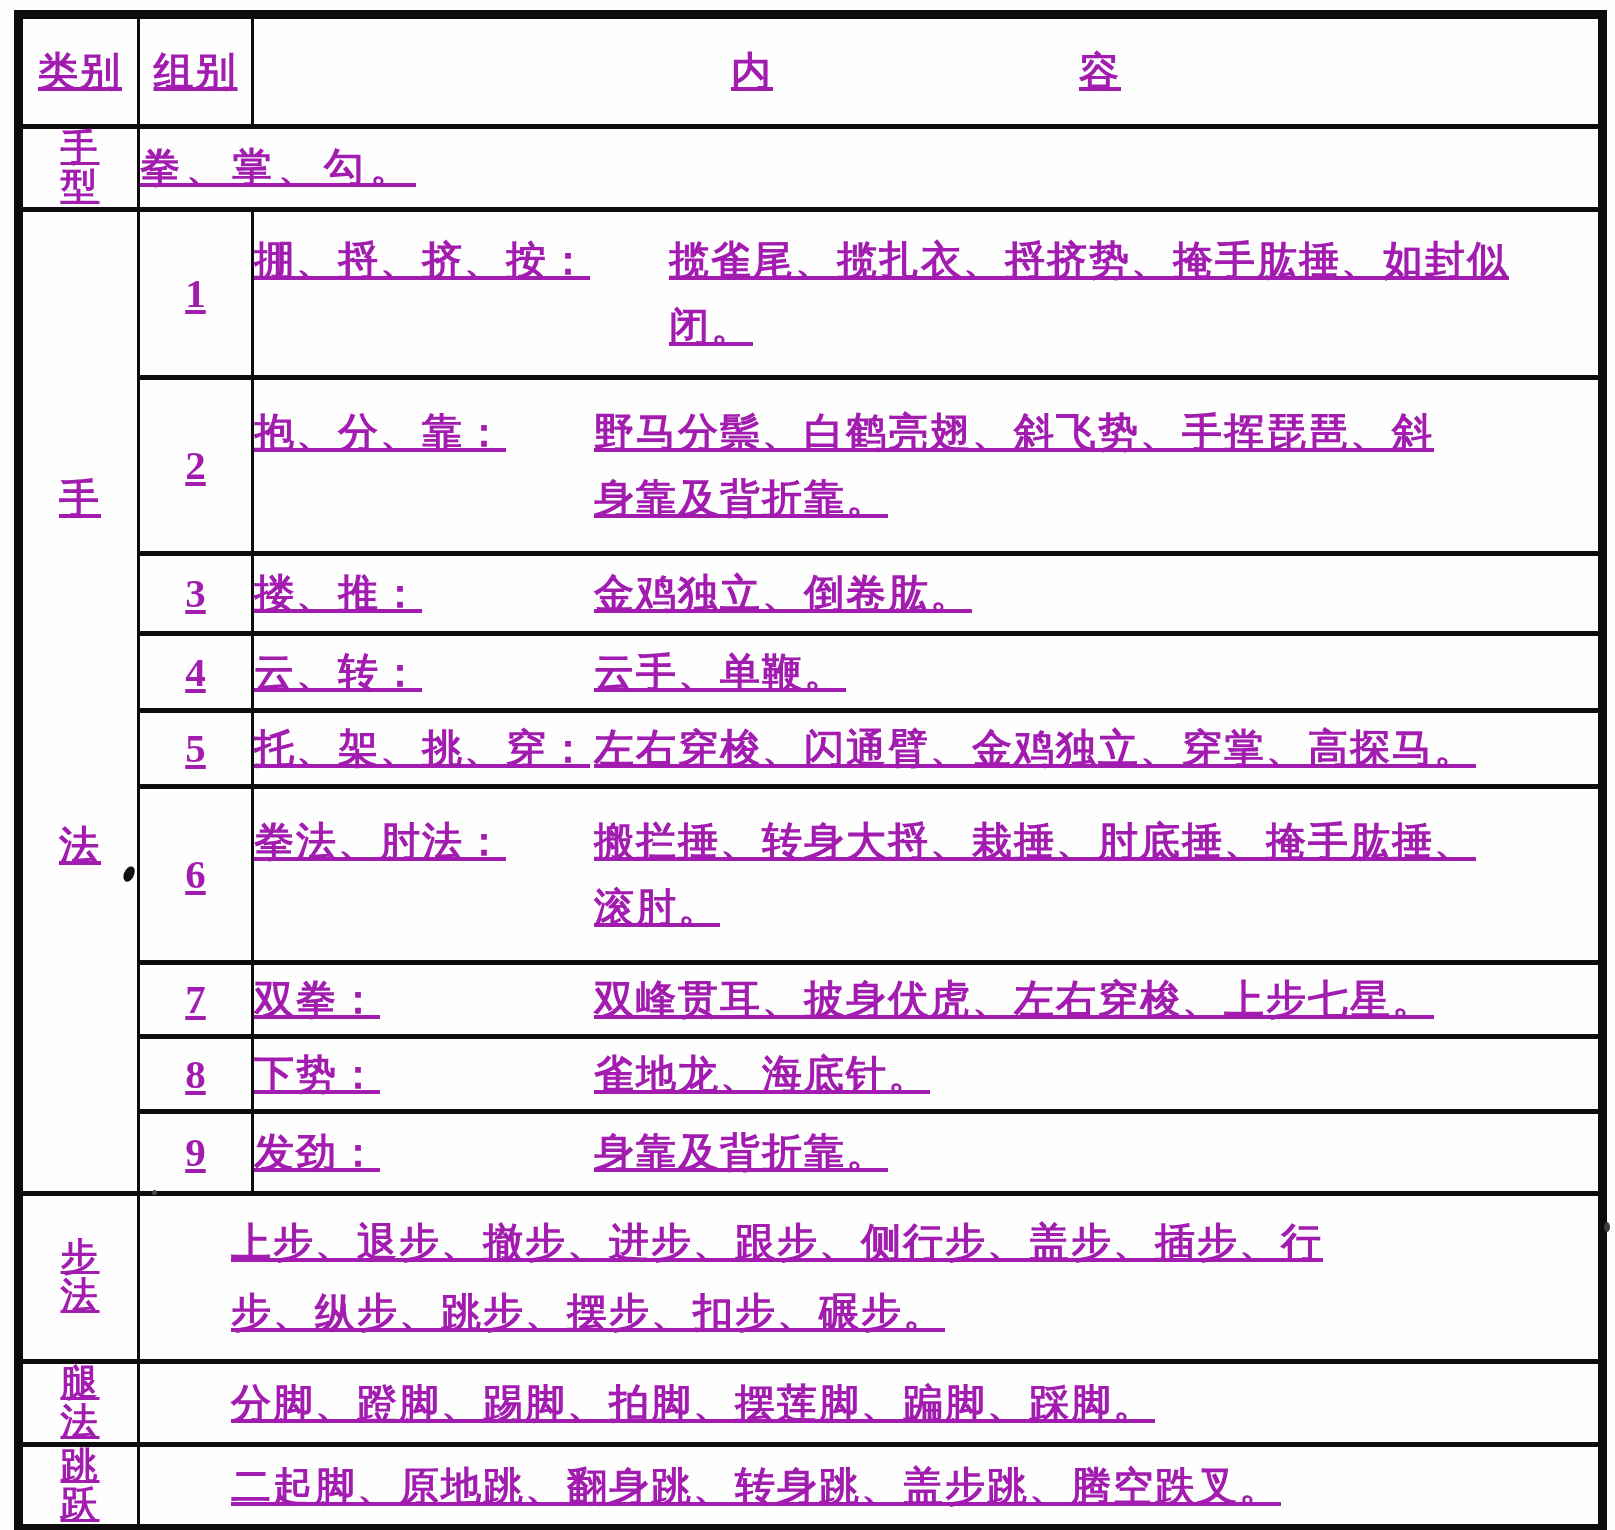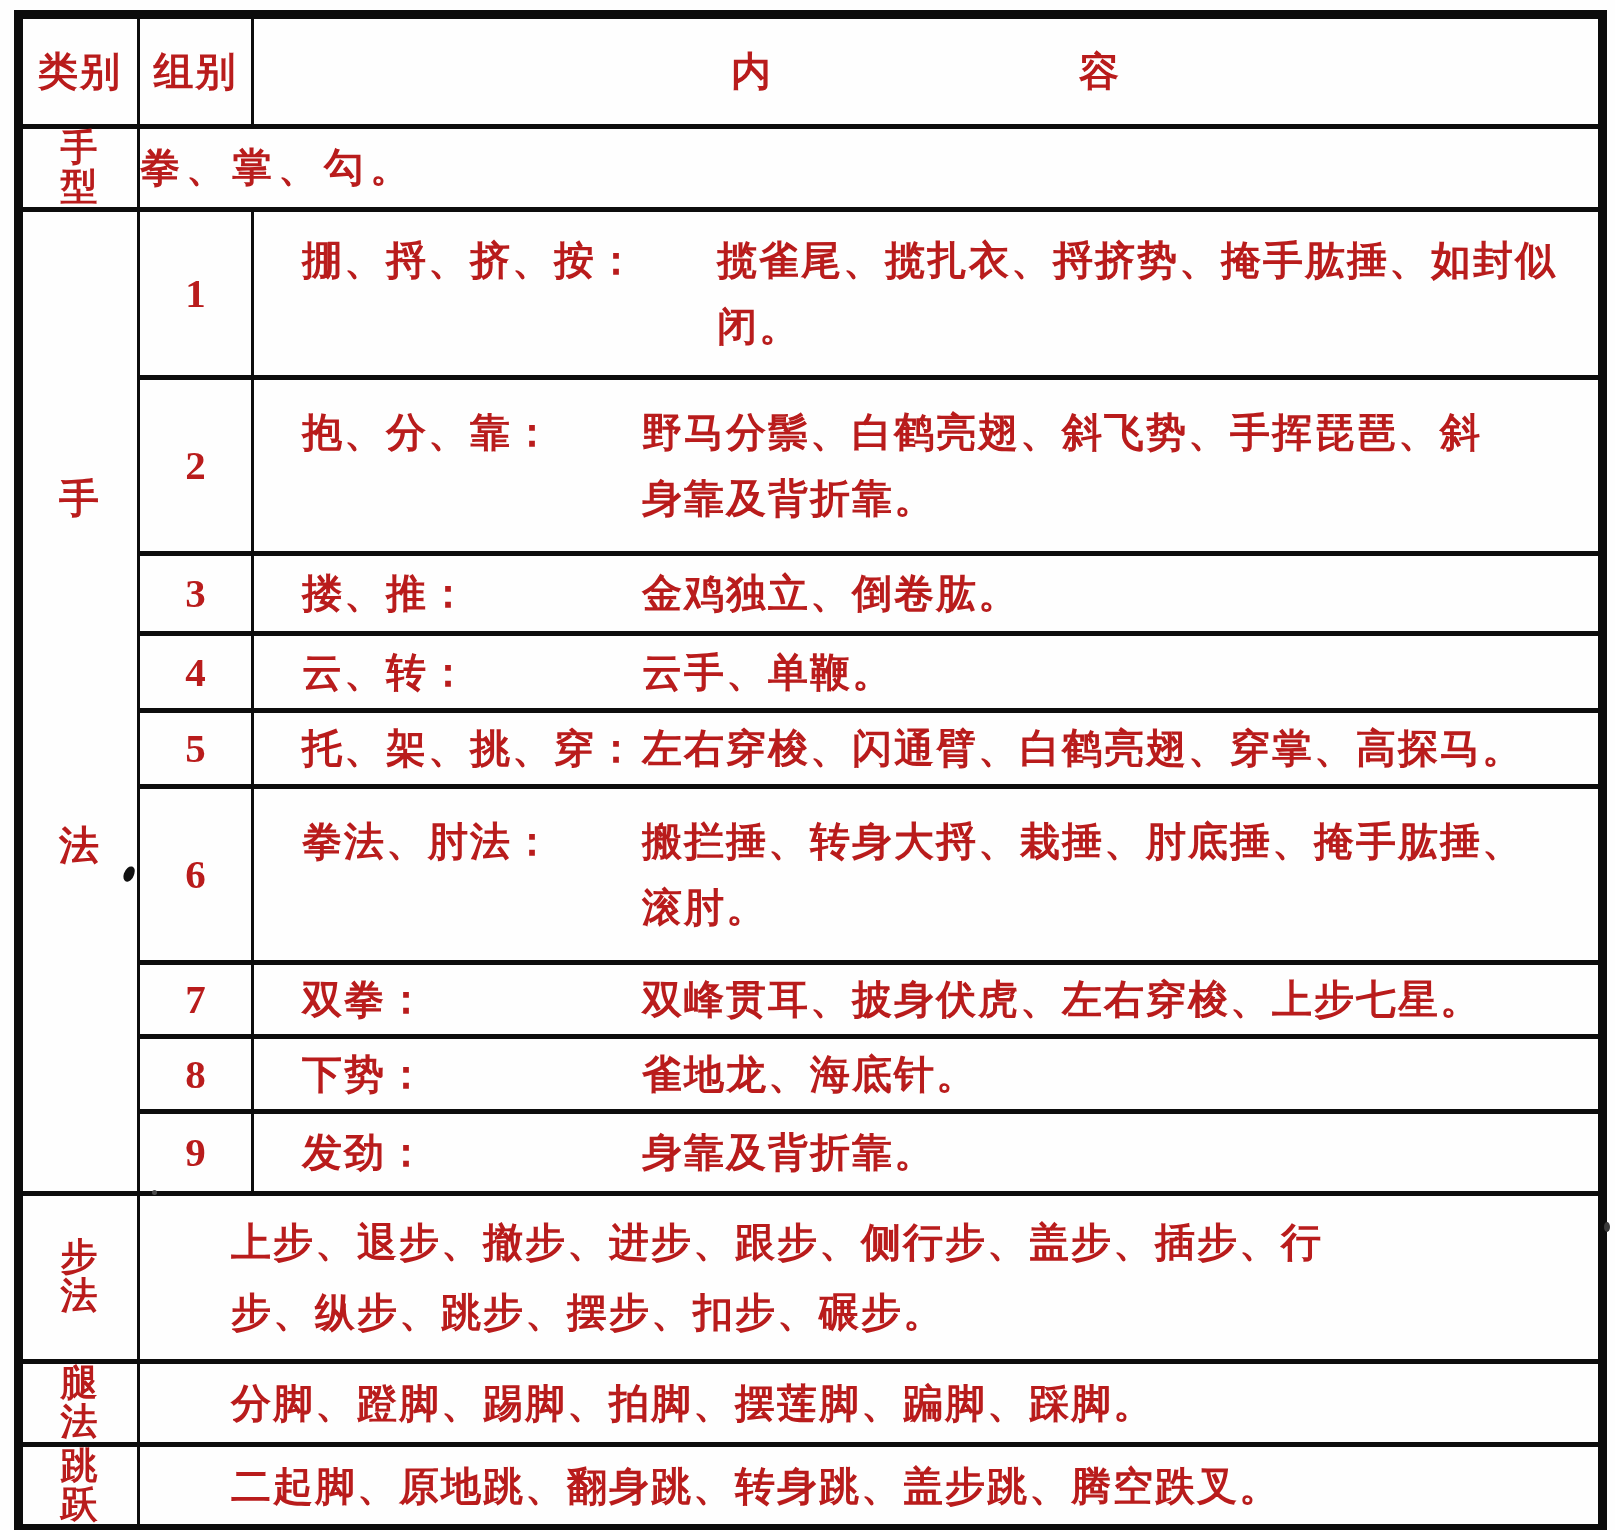--- a/index.html
+++ b/index.html
@@ -31,21 +31,22 @@
   td {
     border-left: 3px solid #0d0d0d;
     border-right: 3px solid #0d0d0d;
     border-top: 5px solid #0d0d0d;
     border-bottom: 5px solid #0d0d0d;
     padding: 0;
     vertical-align: middle;
     font-weight: 700;
     font-size: 40px;
     letter-spacing: 2px;
-    color: #b91c1c;
+    color: #a21caf;
+    text-decoration: underline;
   }
   
   tr.rh   td { height: 105px; }
   tr.rsx  td { height: 72px; }
   tr.g1   td { height: 163px; }
   tr.g2   td { height: 171px; }
   tr.g3   td { height: 75px; }
   tr.g4   td { height: 72px; }
   tr.g5   td { height: 71px; }
   tr.g6   td { height: 171px; }
@@ -84,21 +85,20 @@
   td.num {
     text-align: center;
     font-family: "Liberation Serif", serif;
     font-size: 41px;
     letter-spacing: 0;
   }
   td.cnt { vertical-align: middle; }
   .techrow {
     display: flex;
     align-items: flex-start;
-    padding-left: 48px;
   }
   .lbl {
     flex: 0 0 340px;
     line-height: 66px;
     white-space: nowrap;
     position: relative;
   }
   tr.g1 .lbl { flex-basis: 415px; }
   .txt {
     line-height: 66px;
@@ -217,21 +217,21 @@
           <div class="txt">云手、单鞭。</div>
         </div>
       </td>
     </tr>
 
     <tr class="g5">
       <td class="num">5</td>
       <td class="cnt">
         <div class="techrow">
           <div class="lbl">托、架、挑、穿：</div>
-          <div class="txt">左右穿梭、闪通臂、白鹤亮翅、穿掌、高探马。</div>
+          <div class="txt">左右穿梭、闪通臂、金鸡独立、穿掌、高探马。</div>
         </div>
       </td>
     </tr>
 
     <tr class="g6">
       <td class="num">6</td>
       <td class="cnt">
         <div class="techrow">
           <div class="lbl">拳法、肘法：</div>
           <div class="txt">搬拦捶、转身大捋、栽捶、肘底捶、掩手肱捶、

